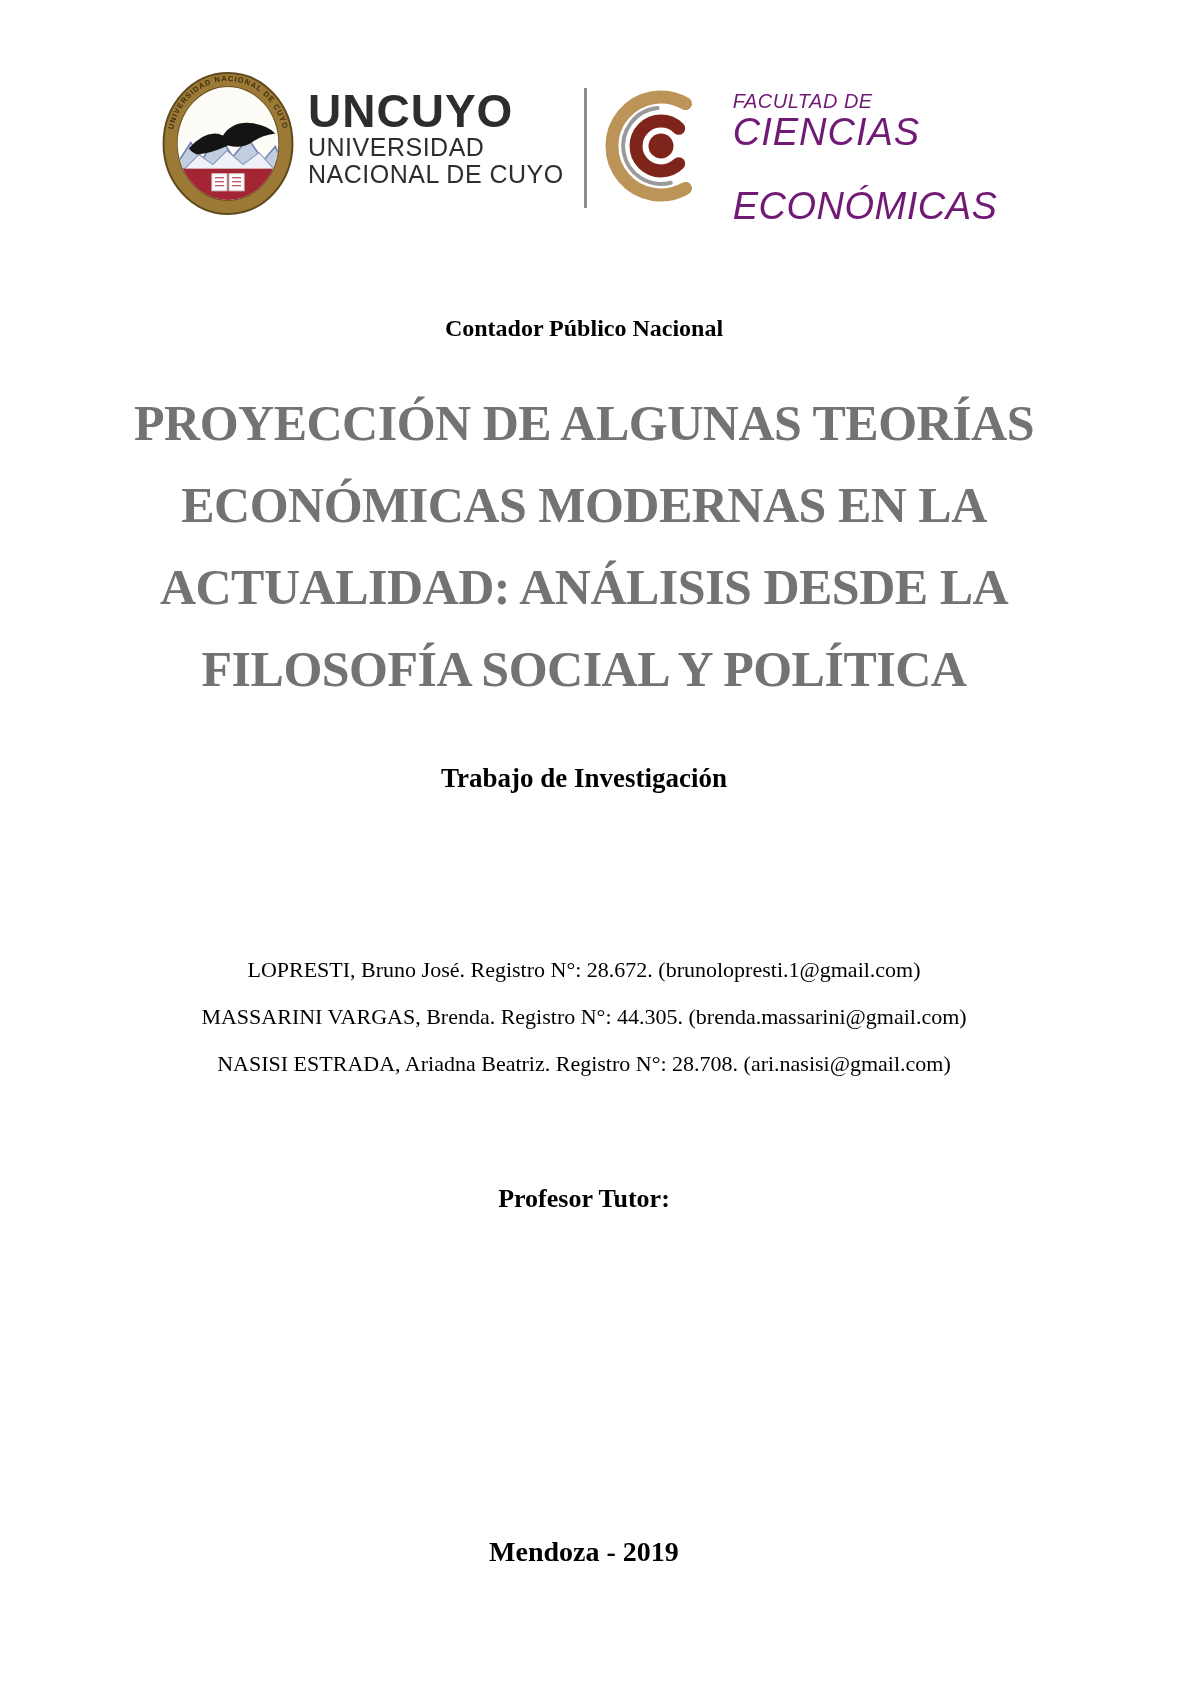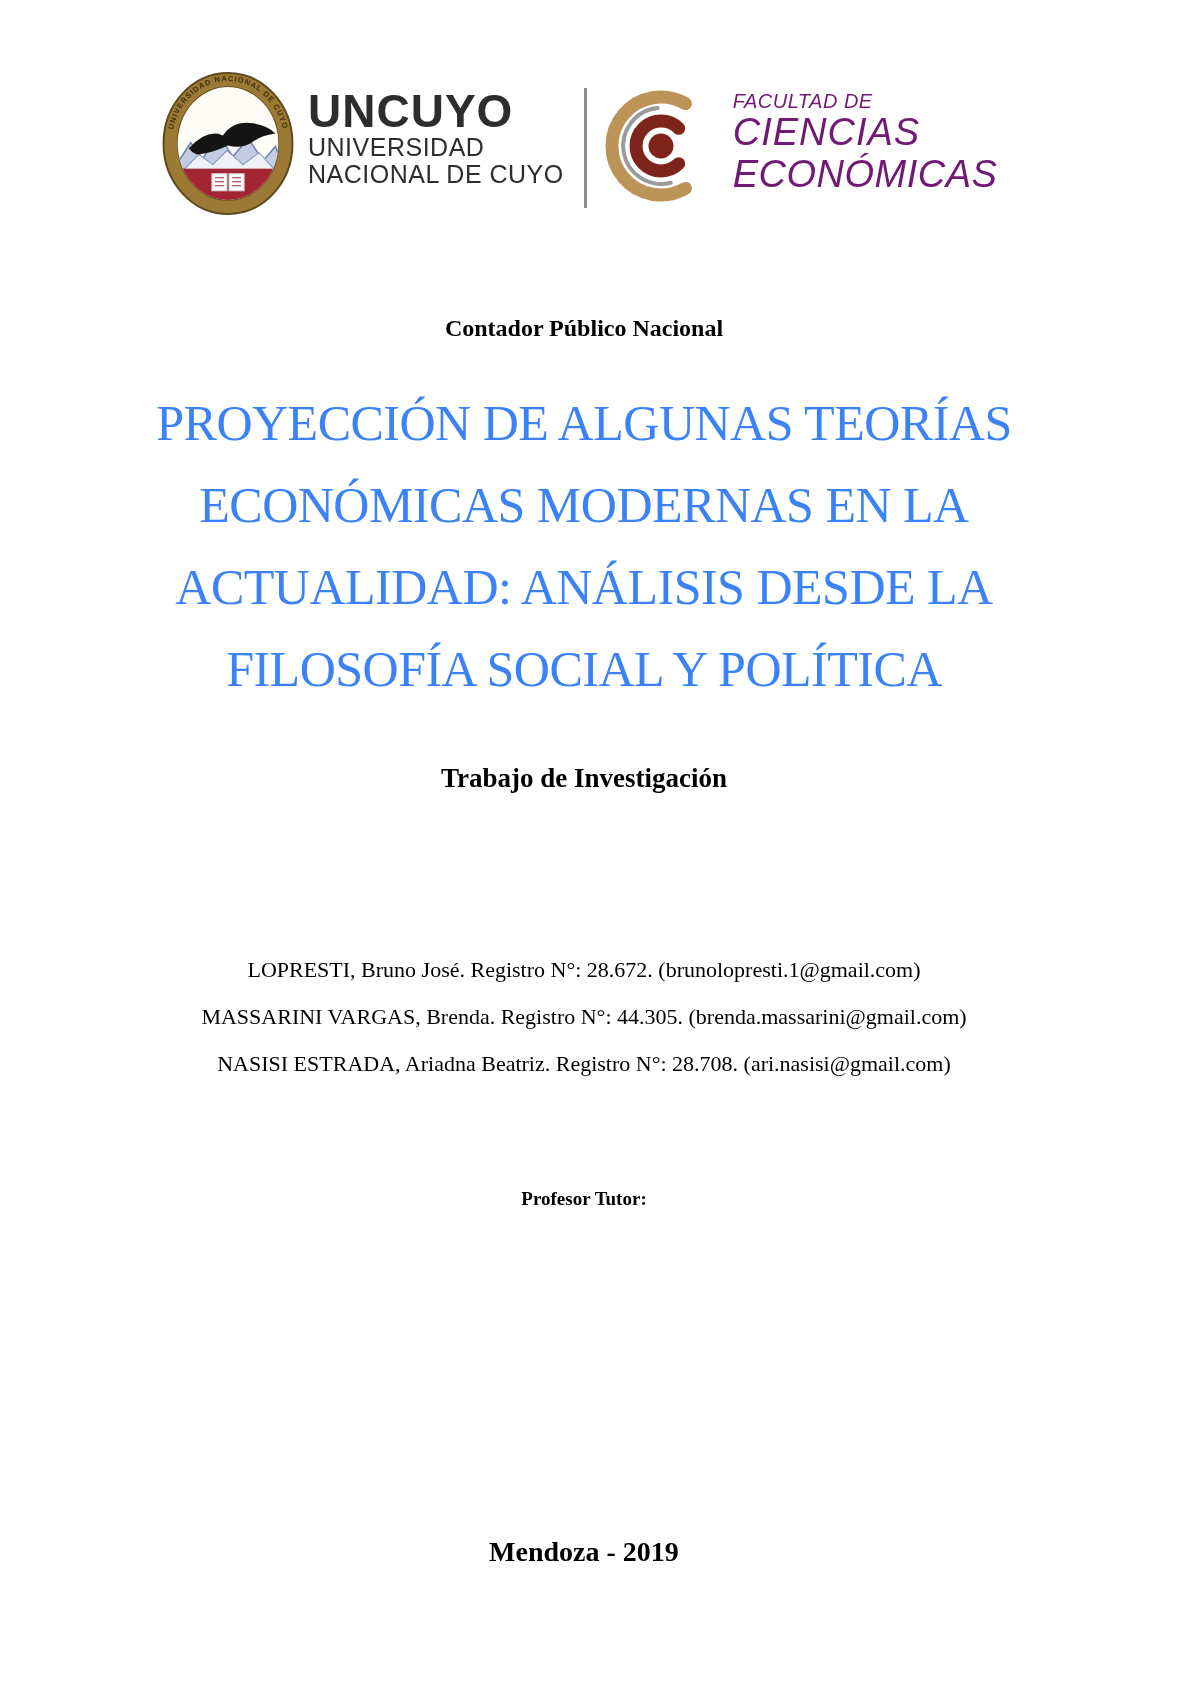--- a/index.html
+++ b/index.html
@@ -32,33 +32,33 @@
   }
   .fce-svg { display:block; margin-top:8px; }
   .fce-text {
     margin-left:8px; padding-top:18px;
     font-family:"Liberation Sans", sans-serif;
     color:#701a75;
     font-style:italic;
   }
   .fce-line1 { font-size:20px; line-height:22px; letter-spacing:0.5px; }
   .fce-line2 { font-size:38px; line-height:40px; letter-spacing:1px; }
-  .fce-line3 { font-size:38px; line-height:44px; letter-spacing:0.5px; }
+  .fce-line3 { font-size:38px; line-height:44px; letter-spacing:0.5px;margin-top:32px; }
 
   
   .centered {
     position:absolute; left:24px; width:1120px;
     text-align:center;
   }
   .career-label   { top:312px;  font-size:24px; font-weight:bold; line-height:32px; }
-  .thesis-title   { top:382px;  font-size:50px; font-weight:normal; line-height:82px; letter-spacing:-0.5px; color:#3b82f6; }
+  .thesis-title   { top:382px;  font-size:50px; font-weight:bold; line-height:82px; letter-spacing:-0.5px; color:#737373; }
   .subtitle       { top:760px;  font-size:27px; font-weight:bold; line-height:36px; }
   .by-label       { top:902px;  font-size:22px; font-weight:bold; line-height:30px; }
   .authors        { top:946px;  font-size:22px; line-height:47px; }
-  .tutor-label    { top:1184px; font-size:19px; font-weight:bold; line-height:30px; }
+  .tutor-label    { top:1184px; font-size:26px; font-weight:bold; line-height:30px; }
   .tutor-name     { top:1228px; font-size:22px; line-height:30px; }
   .place-year     { top:1534px; font-size:28px; font-weight:bold; line-height:36px; }
 </style>
 </head>
 <body>
 
 <div class="page">
 
   <div class="logo-banner">
 

